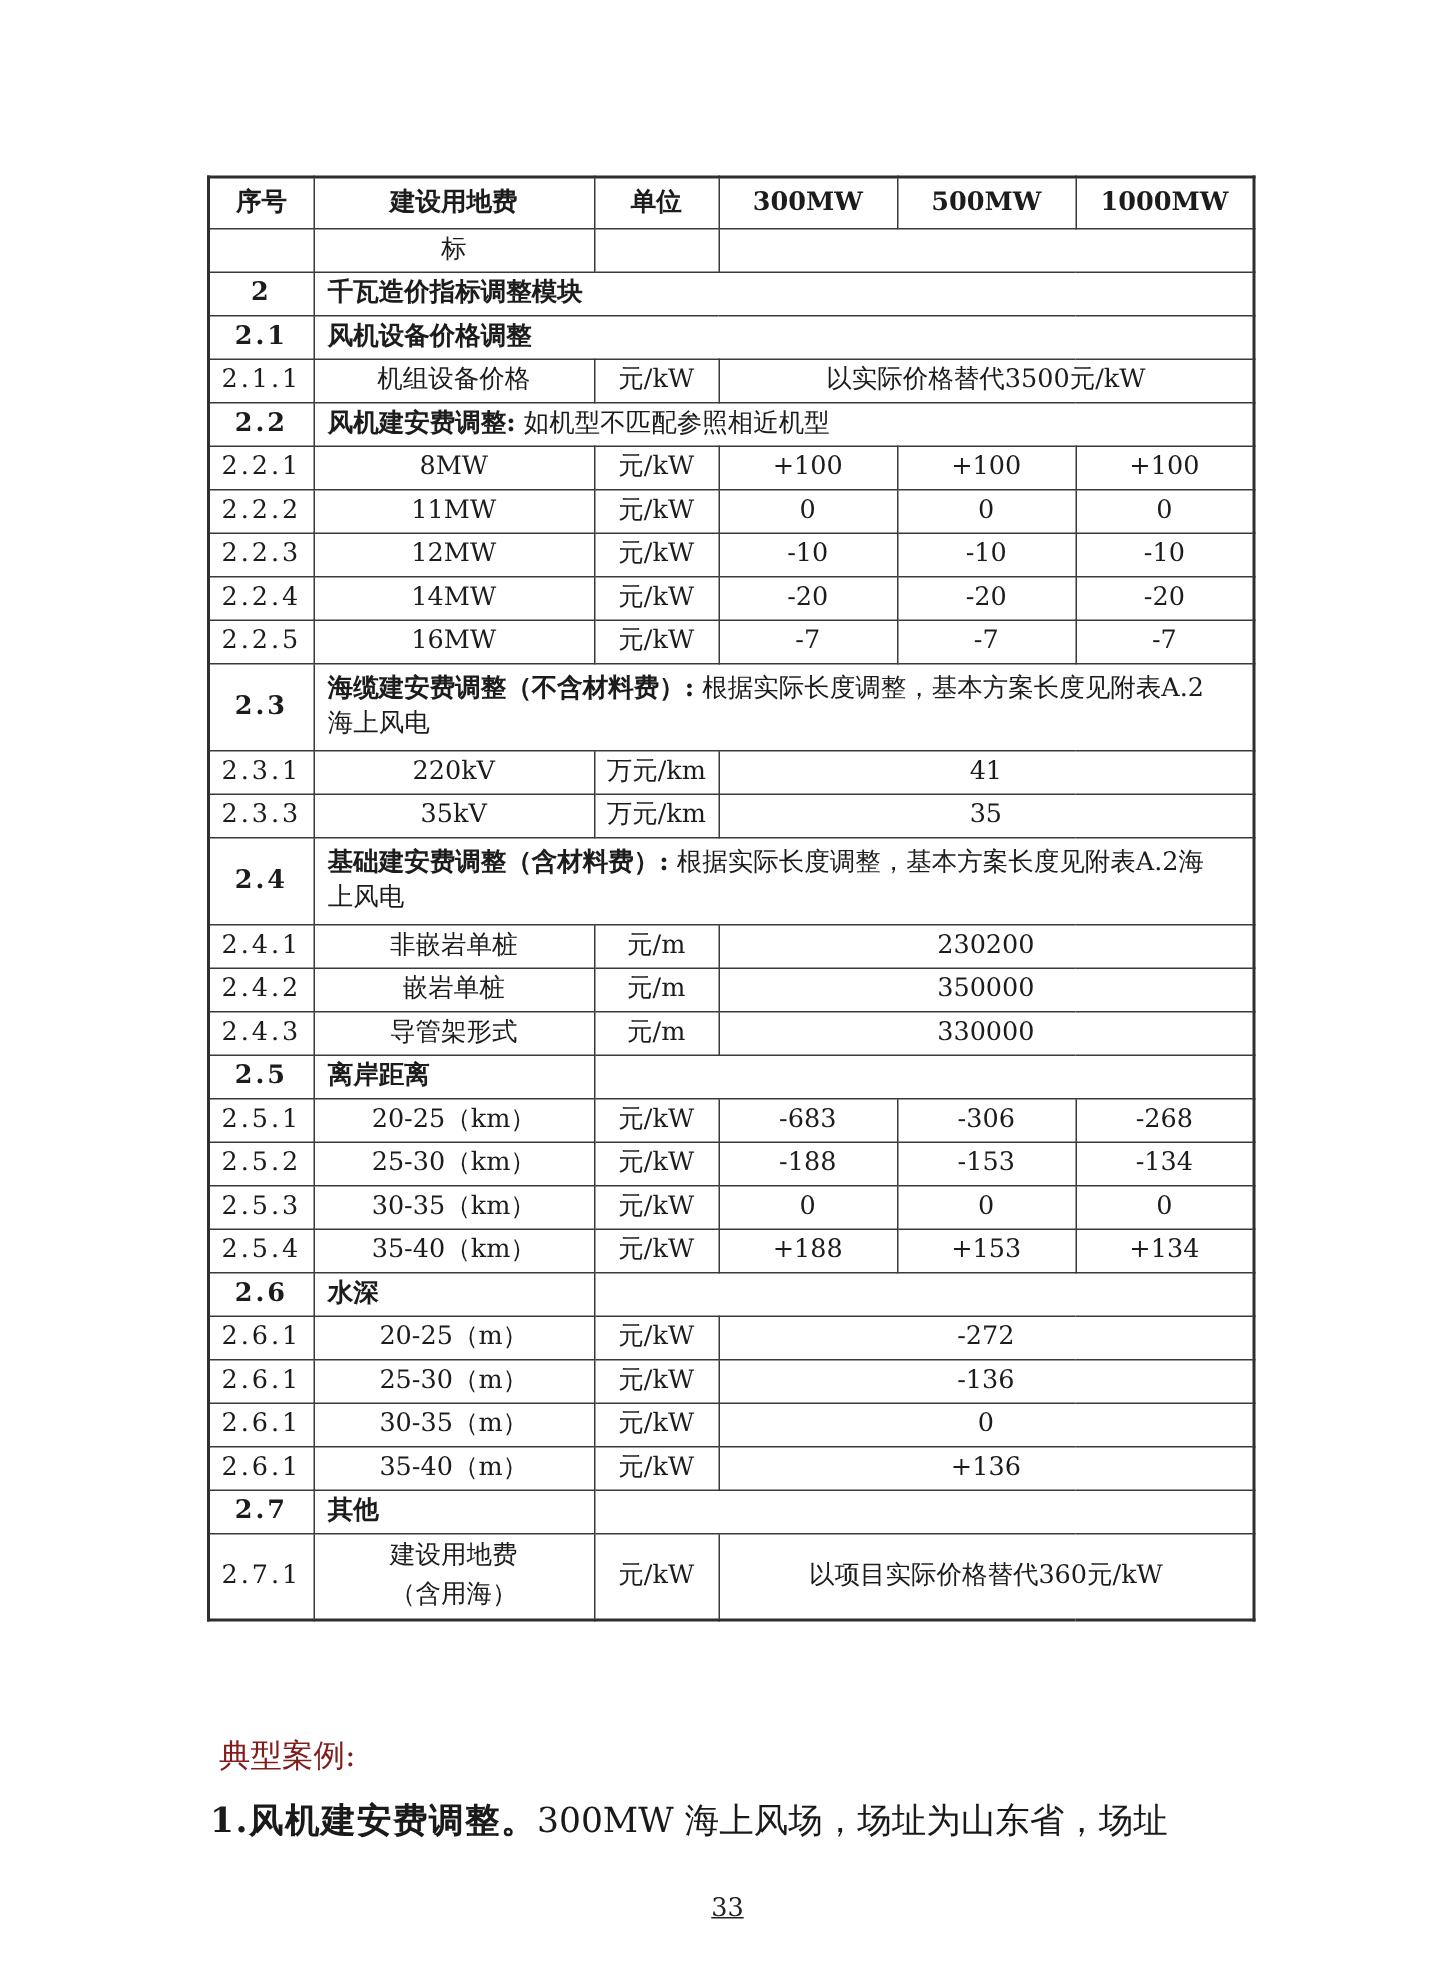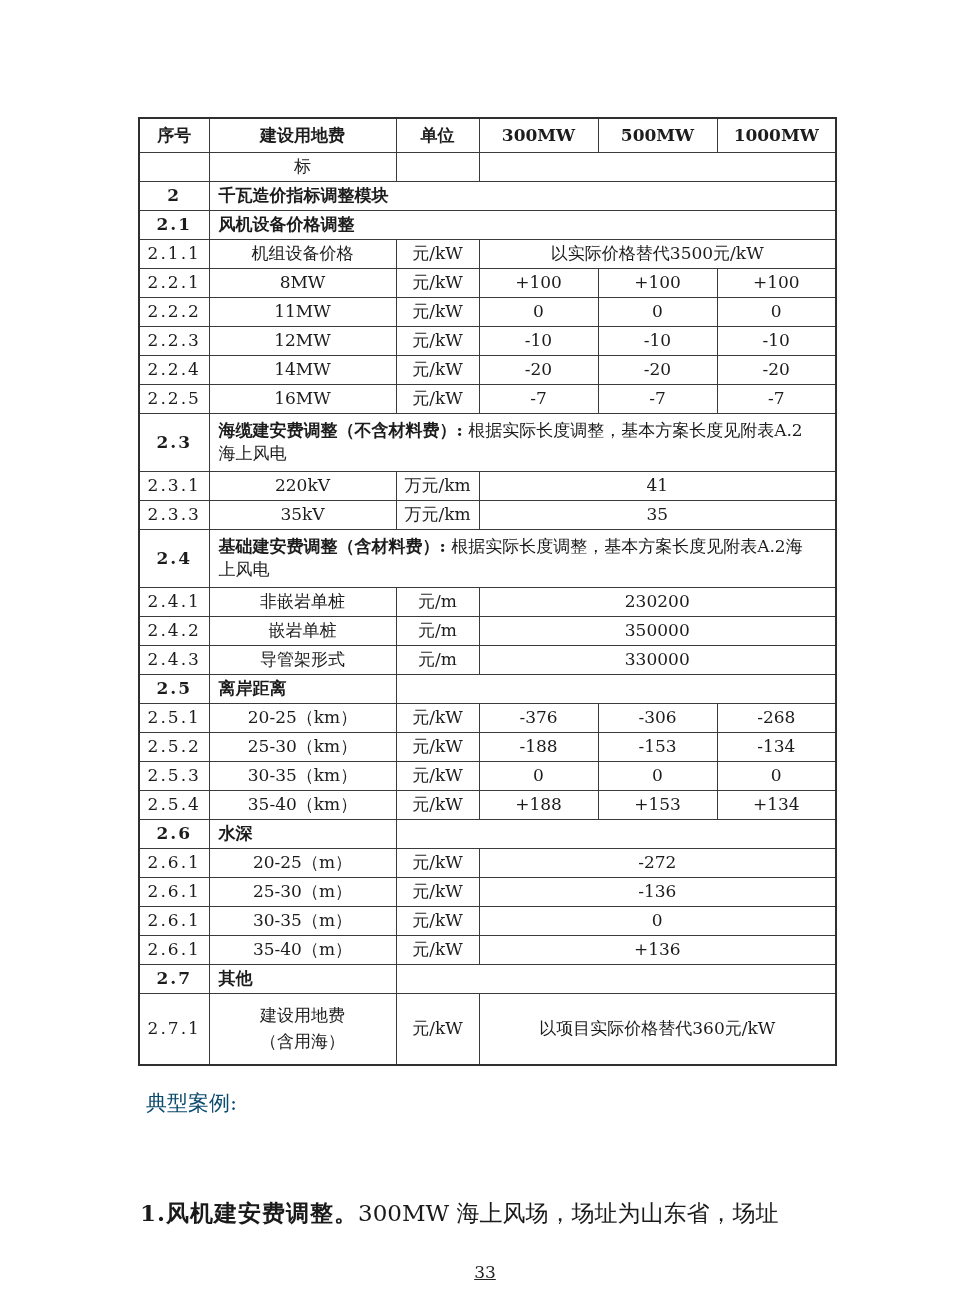--- a/index.html
+++ b/index.html
@@ -23,29 +23,29 @@
     text-align:center;
     vertical-align:middle;
     font-size:17px;
     line-height:1.35;
     padding:1px 4px;
     overflow:hidden;
   }
   table.cost tr{height:29px;margin-left:28px;}
   table.cost tr.head{height:34px;}
   table.cost tr.tall{height:58px;}
-  table.cost tr.tall2{height:72px;}
+  table.cost tr.tall2{height:58px;}
   table.cost tr.head td{font-weight:bold;}
   table.cost td.left{text-align:left;padding-left:9px;padding-right:26px;}
   table.cost td.b, table.cost span.b{font-weight:bold;}
   table.cost td.pre{white-space:pre-line;line-height:1.5;}
   table.cost td.no{letter-spacing:2px;}
   .case-title{
-    position:absolute;left:146px;top:1089px;
-    font-size:21px;color:#0c4a6e;
+    position:absolute;left:146px;top:1156px;
+    font-size:21px;color:#7f1d1d;
   }
   .case-item{
     position:absolute;left:140px;top:1198px;
     font-size:23px;color:#1a1a1a;white-space:nowrap;
   }
   .case-item .lead{font-weight:bold;letter-spacing:1px;}
   .page-num{
     position:absolute;left:0;top:1262px;width:100%;
     text-align:center;font-size:17px;color:#222;text-decoration:underline;
   }
@@ -87,20 +87,24 @@
           <td class="b no">2.1</td>
           <td colspan="5" class="left"><span class="b">风机设备价格调整</span></td>
         </tr>
         <tr>
           <td class="no">2.1.1</td>
           <td>机组设备价格</td>
           <td>元/kW</td>
           <td colspan="3">以实际价格替代3500元/kW</td>
         </tr>
         <tr>
+          <td class="b no">2.2</td>
+          <td colspan="5" class="left"><span class="b">风机建安费调整:</span><span> 如机型不匹配参照相近机型</span></td>
+        </tr>
+        <tr>
           <td class="no">2.2.1</td>
           <td>8MW</td>
           <td>元/kW</td>
           <td>+100</td>
           <td>+100</td>
           <td>+100</td>
         </tr>
         <tr>
           <td class="no">2.2.2</td>
           <td>11MW</td>
@@ -173,21 +177,21 @@
         </tr>
         <tr>
           <td class="b no">2.5</td>
           <td class="left b">离岸距离</td>
           <td colspan="4"></td>
         </tr>
         <tr>
           <td class="no">2.5.1</td>
           <td>20-25（km）</td>
           <td>元/kW</td>
-          <td>-376</td>
+          <td>-683</td>
           <td>-306</td>
           <td>-268</td>
         </tr>
         <tr>
           <td class="no">2.5.2</td>
           <td>25-30（km）</td>
           <td>元/kW</td>
           <td>-188</td>
           <td>-153</td>
           <td>-134</td>

